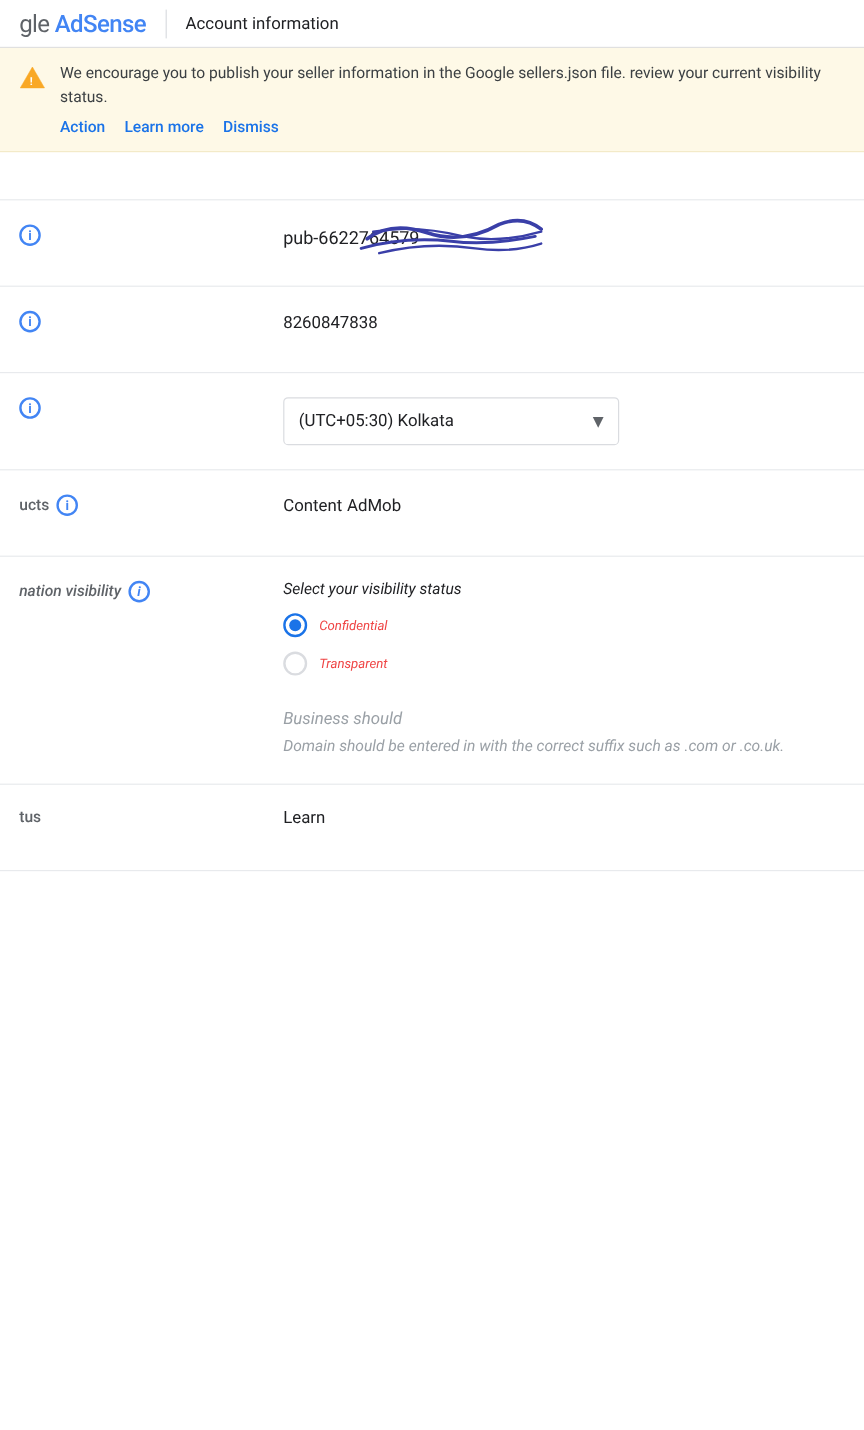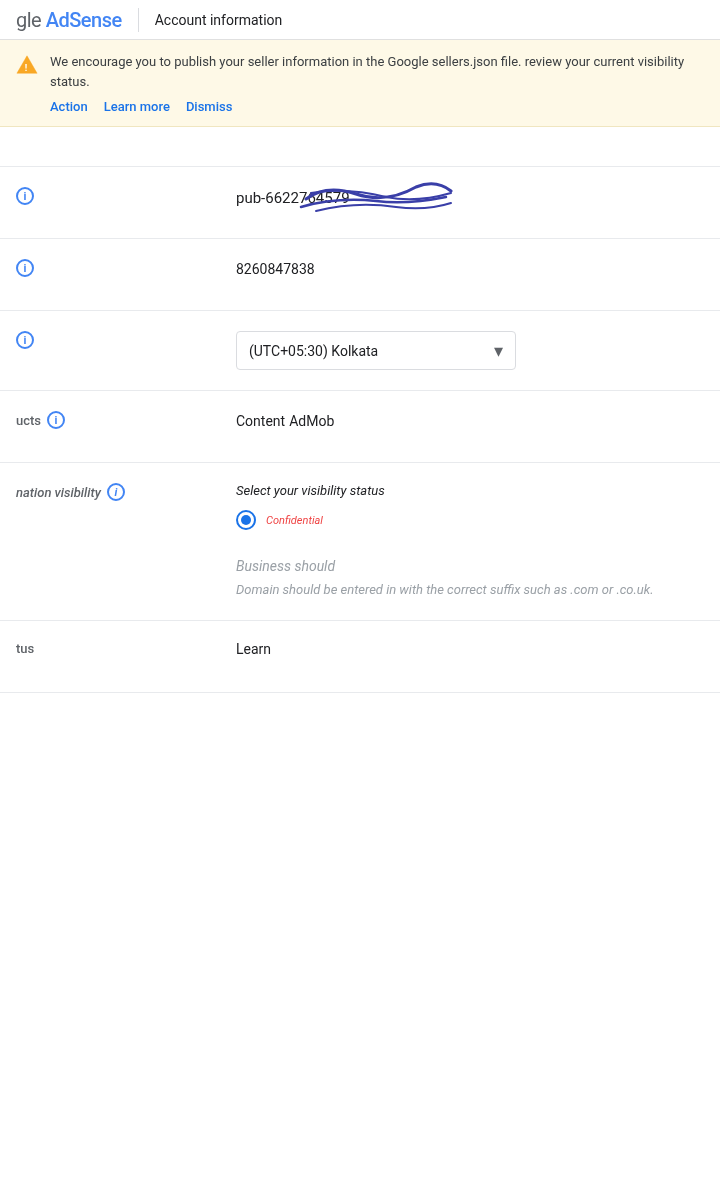--- a/index.html
+++ b/index.html
@@ -352,20 +352,24 @@
         <div class="info-icon">i</div>
       </div>
       <div class="info-value-col">
         <div class="visibility-title">Select your visibility status</div>
 
         <div class="radio-option">
           <div class="radio-circle selected"></div>
           <span class="radio-label">Confidential</span>
         </div>
 
+        <div class="radio-option">
+          <div class="radio-circle"></div>
+          <span class="radio-label">Transparent</span>
+        </div>
 
         <div class="business-domain-section">
           <div class="business-domain-title">Business should</div>
           <div class="business-domain-hint">Domain should be entered in with the correct suffix such as .com or .co.uk.</div>
         </div>
       </div>
     </div>
   </div>
 
   <div class="info-row">

